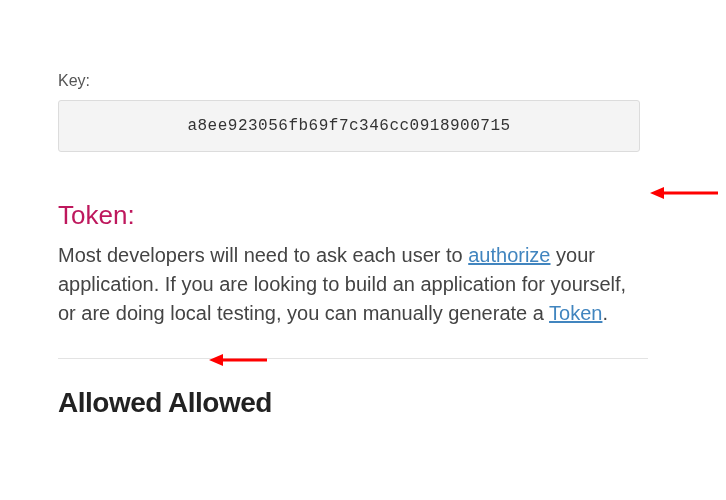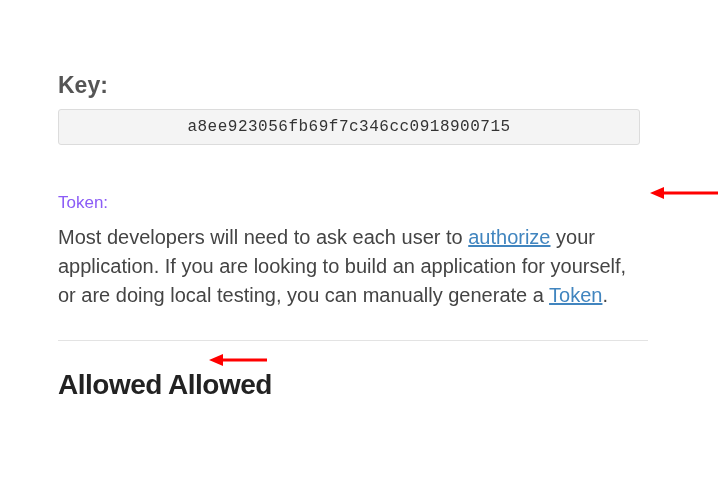--- a/index.html
+++ b/index.html
@@ -20,41 +20,41 @@
       padding: 72px 58px 0 58px;
     }
     .heading-main {
       font-size: 32px;
       font-weight: 800;
       color: #222;
       letter-spacing: -0.5px;
       margin-bottom: 22px;
     }
     .label-key {
-      font-size: 23px;
+      font-size: 16px;
       color: #555;
-      font-weight: 700;
+      font-weight: 400;
       margin-bottom: 10px;
     }
     .key-box {
       background: #f4f4f4;
       border: 1px solid #dcdcdc;
       border-radius: 3px;
-      padding: 8px 0;
+      padding: 16px 0;
       text-align: center;
       font-family: "Courier New", Courier, monospace;
       font-size: 16px;
       color: #333;
       letter-spacing: 0.5px;
       margin-bottom: 24px;
       width: 582px;
     }
     .label-token {
-      font-size: 17px;
-      color: #8b5cf6;
+      font-size: 26px;
+      color: #be185d;
       font-weight: 400;
       margin-bottom: 10px;
       margin-top: 48px;
     }
     .paragraph {
       font-size: 20px;
       color: #444;
       line-height: 1.45;
       font-weight: 400;
       width: 590px;

